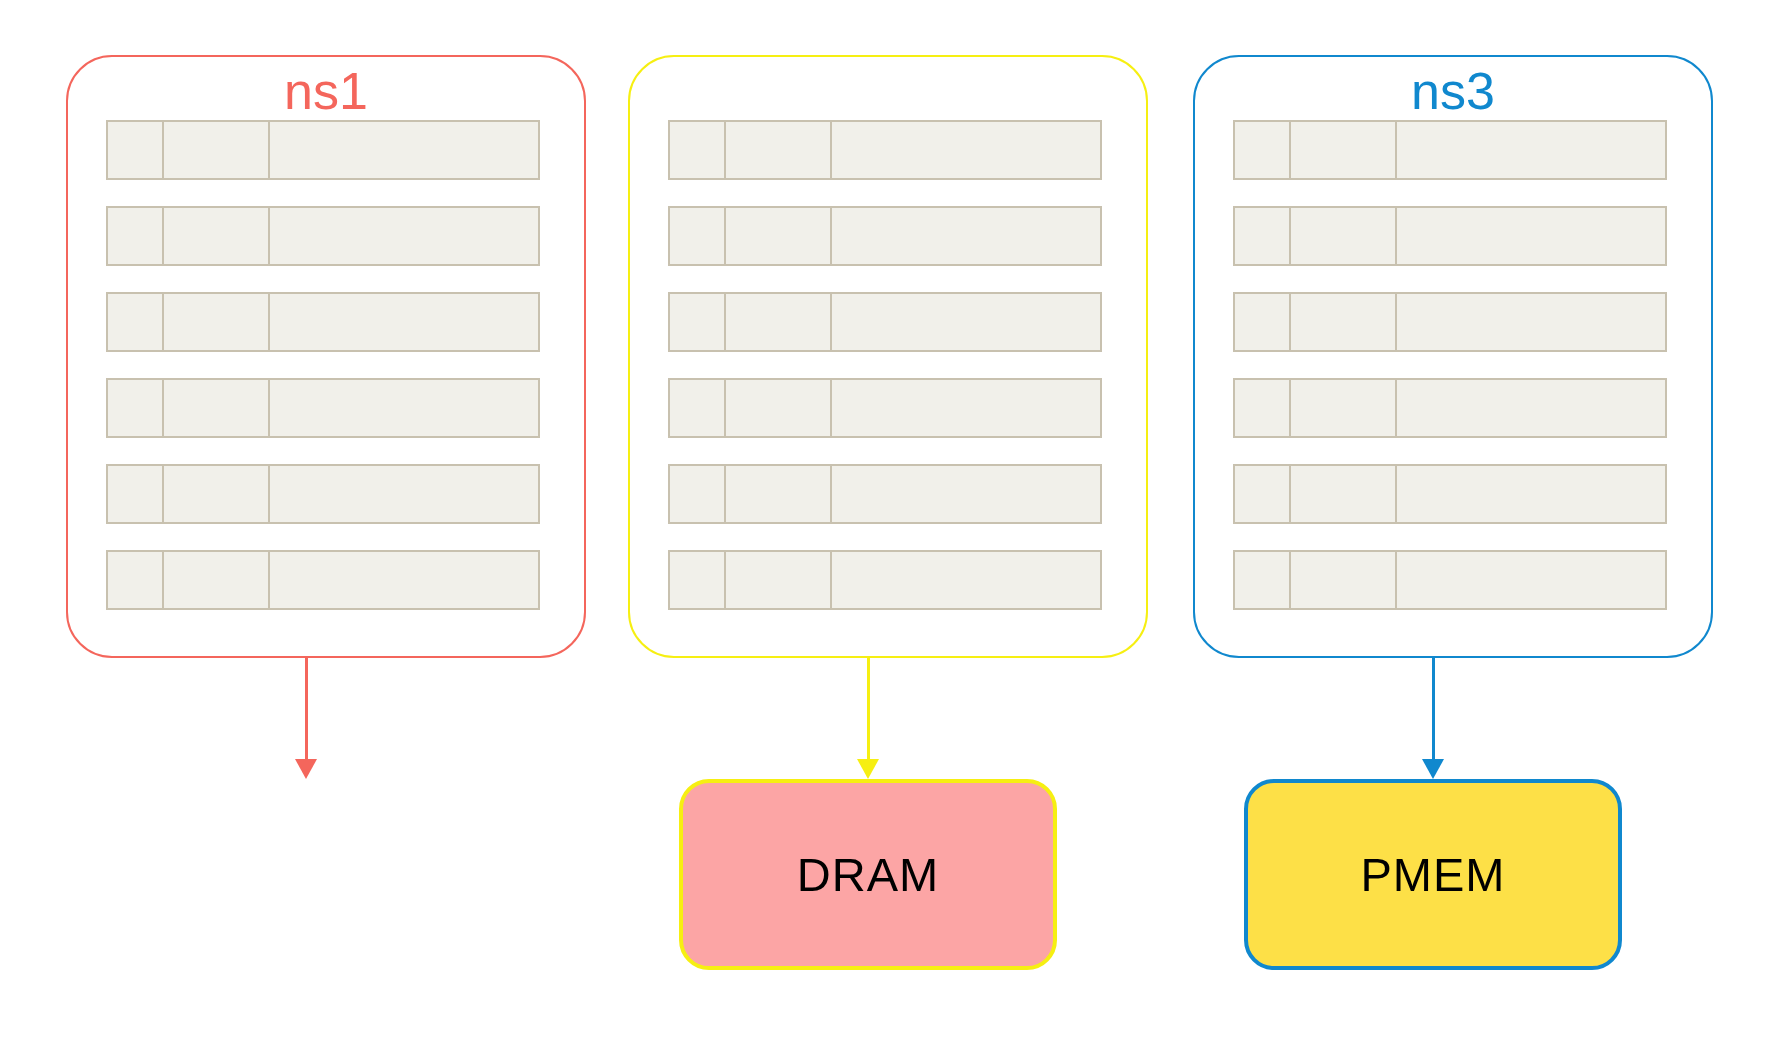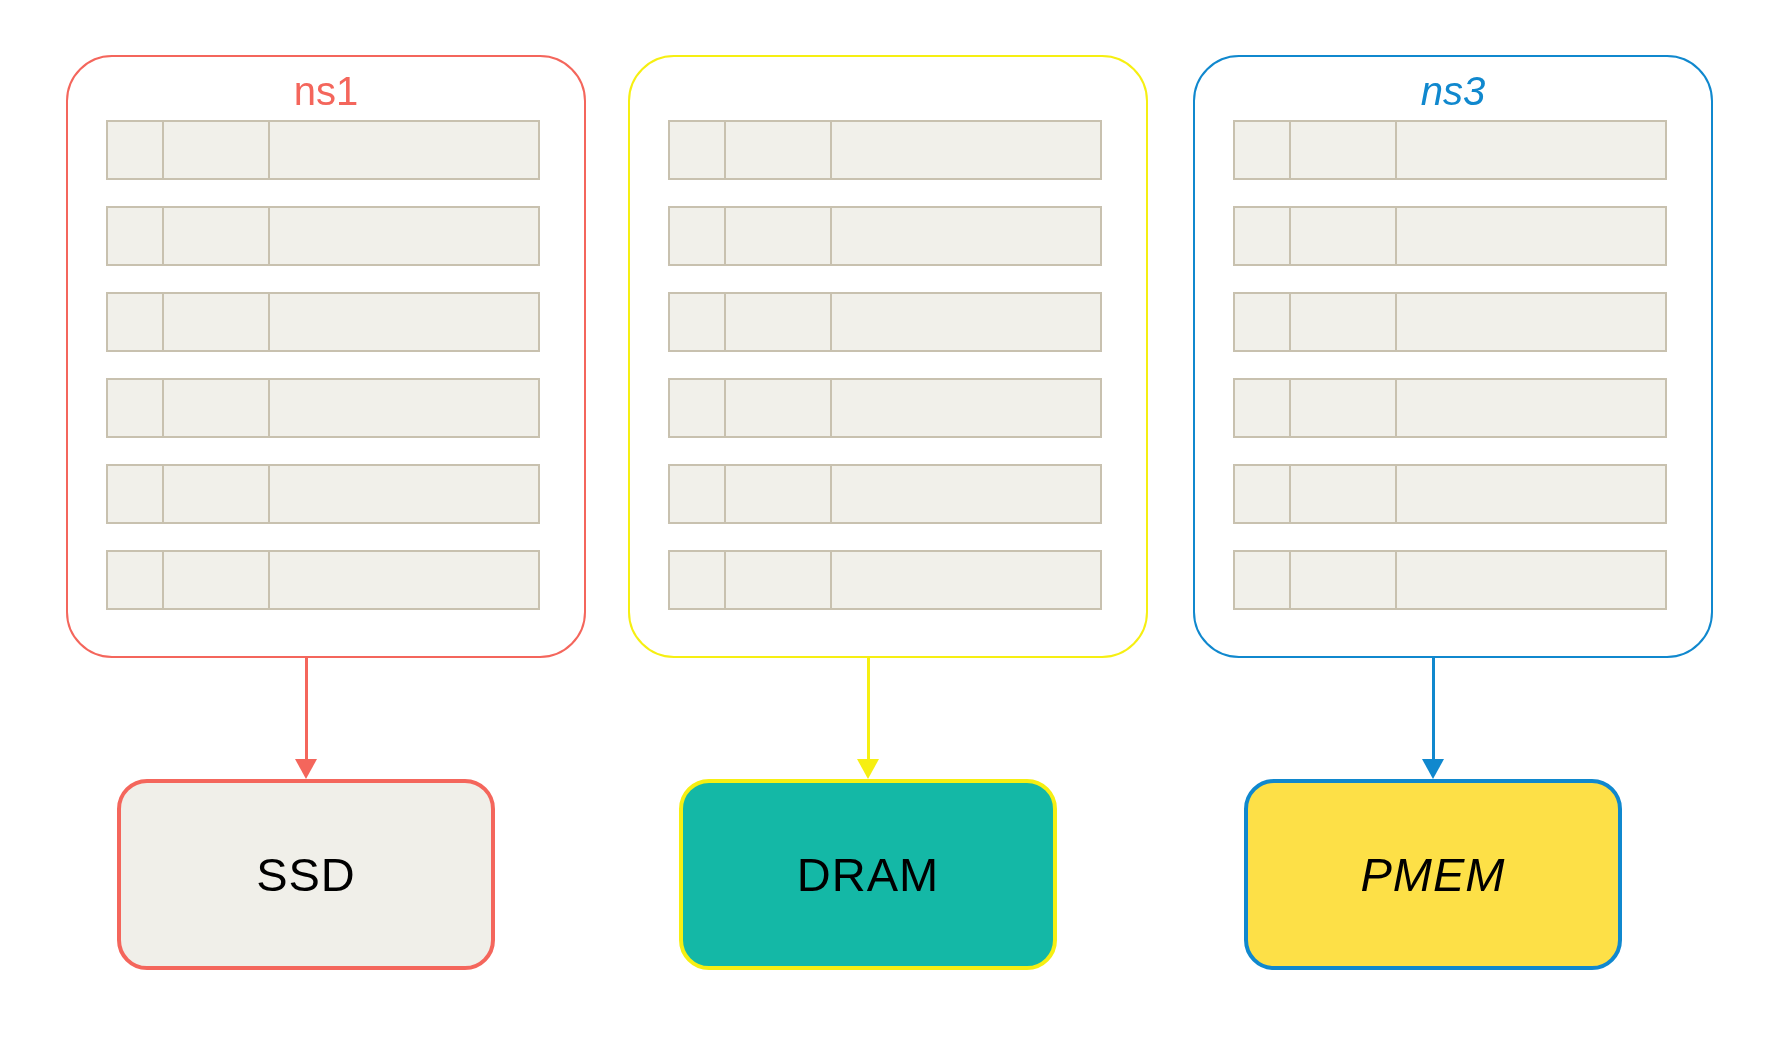--- a/index.html
+++ b/index.html
@@ -16,37 +16,37 @@
     overflow: hidden;
   }
   .ns-col {
     position: absolute;
     top: 0;
     height: 100%;
     width: 520px;
   }
   #col0 { left: 66px; }
   #col1 { left: 628px; }
-  #col2 { left: 1193px; font-style: italic; }
+  #col2 { left: 1193px; }
 
   .ns-container {
     position: absolute;
     top: 55px;
     left: 0;
     width: 100%;
     height: 603px;
     box-sizing: border-box;
     border: 2.5px solid var(--accent);
     border-radius: 46px;
     background: #ffffff;
   }
   .ns-title {
     margin-top: 12px;
     text-align: center;
-    font-size: 40px;
+    font-size: 52px;
     line-height: 44px;
     color: var(--accent);
   }
   .title-glow {
     text-shadow: 0 0 3px #b9b9b0, 0 0 1px #b9b9b0;
   }
   .rows {
     position: absolute;
     top: 63px;
     left: 38px;
@@ -149,23 +149,20 @@
             <div class="block-cell" style="width: 13.3%; background: rgb(241, 240, 234); border-color: rgb(200, 193, 175);"></div>
             <div class="block-cell" style="width: 24.7%; background: rgb(241, 240, 234); border-color: rgb(200, 193, 175);"></div>
             <div class="block-cell" style="width: 62%; background: rgb(241, 240, 234); border-color: rgb(200, 193, 175);"></div>
           </div>
         </div>
     </div>
     <div class="arrow">
       <div class="arrow-line"></div>
       <div class="arrow-head"></div>
     </div>
-    <div class="target-box" style="background: rgb(240, 239, 233);">
-      <span class="target-label" style="color: rgb(0, 0, 0);">SSD</span>
-    </div>
   </section>
 
   <section class="ns-col" id="col1" style="--accent: #f6ef12;">
     <div class="ns-container">
       <div class="rows">
           <div class="block-row">
             <div class="block-cell" style="width: 13.3%; background: rgb(241, 240, 234); border-color: rgb(200, 193, 175);"></div>
             <div class="block-cell" style="width: 24.7%; background: rgb(241, 240, 234); border-color: rgb(200, 193, 175);"></div>
             <div class="block-cell" style="width: 62%; background: rgb(241, 240, 234); border-color: rgb(200, 193, 175);"></div>
           </div>
@@ -193,21 +190,21 @@
             <div class="block-cell" style="width: 13.3%; background: rgb(241, 240, 234); border-color: rgb(200, 193, 175);"></div>
             <div class="block-cell" style="width: 24.7%; background: rgb(241, 240, 234); border-color: rgb(200, 193, 175);"></div>
             <div class="block-cell" style="width: 62%; background: rgb(241, 240, 234); border-color: rgb(200, 193, 175);"></div>
           </div>
         </div>
     </div>
     <div class="arrow">
       <div class="arrow-line"></div>
       <div class="arrow-head"></div>
     </div>
-    <div class="target-box" style="background: #14b8a6;">
+    <div class="target-box" style="background: #fca5a5;">
       <span class="target-label" style="color: rgb(0, 0, 0);">DRAM</span>
     </div>
   </section>
 
   <section class="ns-col" id="col2" style="--accent: #1088ce;">
     <div class="ns-container">
       <div class="ns-title">ns3</div>
       <div class="rows">
           <div class="block-row">
             <div class="block-cell" style="width: 13.3%; background: rgb(241, 240, 234); border-color: rgb(200, 193, 175);"></div>

